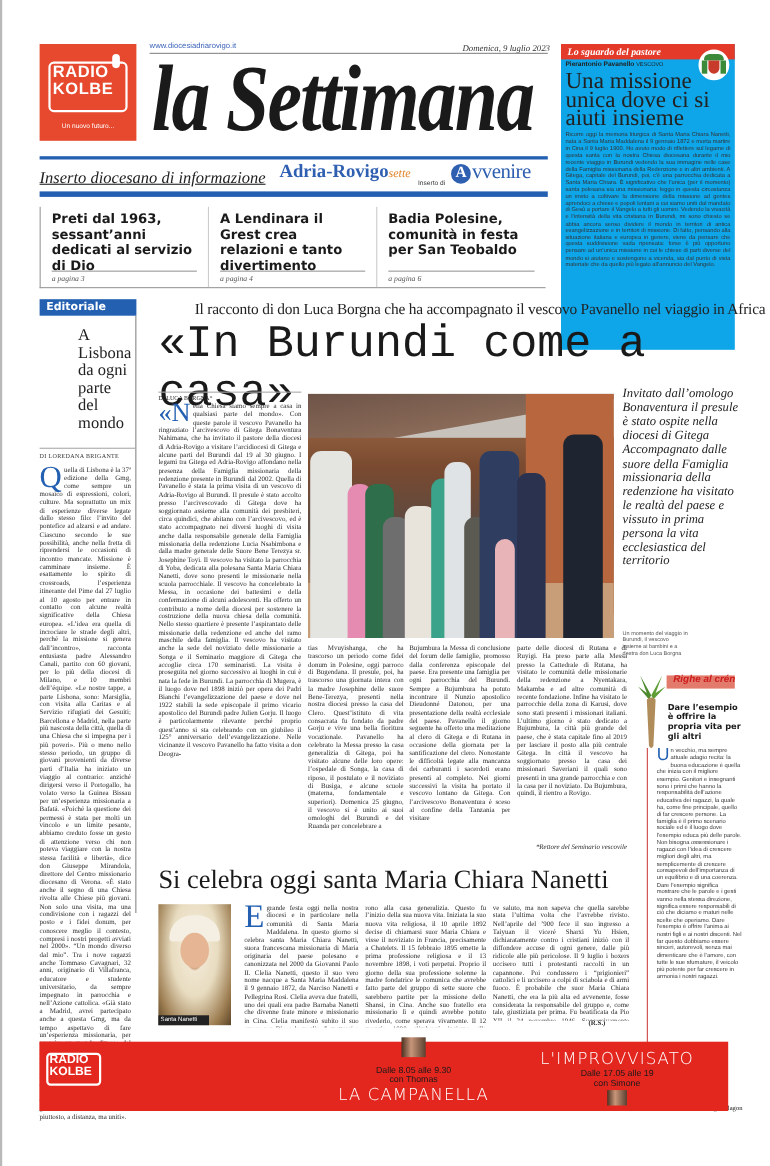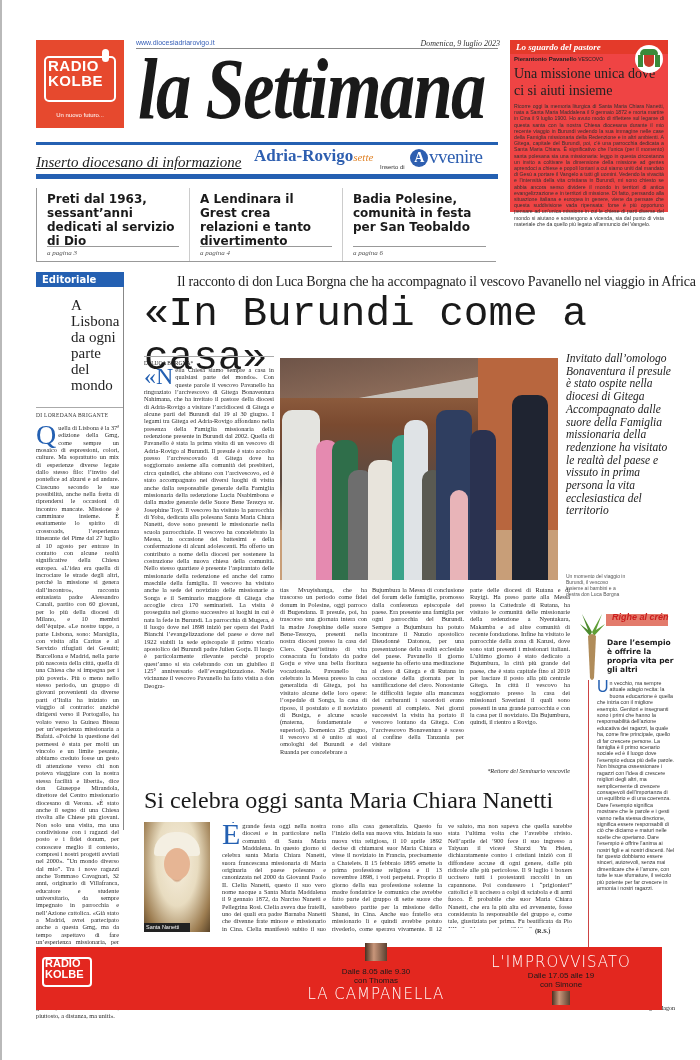--- a/index.html
+++ b/index.html
@@ -27,30 +27,30 @@
   .rule-blue-2 { position: absolute; left: 36px; top: 174px; width: 462px; height: 5px; background: #2460b2; }
 
   
   .teasers { position: absolute; left: 36px; top: 188px; width: 460px; height: 74px; border-left: 1px solid #999; border-bottom: 1px solid #999; display: flex; }
   .teaser { width: 153px; padding: 4px 10px 0 10px; border-right: 1px solid #ccc; position: relative; }
   .teaser:last-child { border-right: none; }
   .teaser-title { font-family: "DejaVu Sans", sans-serif; font-weight: bold; font-size: 12px; line-height: 14px; color: #1a1a1a; }
   .teaser-page { position: absolute; left: 10px; right: 10px; bottom: 4px; font-style: italic; font-size: 7px; color: #555; border-top: 1px solid #999; padding-top: 2px; }
 
   
-  .pastor { position: absolute; left: 510px; top: 40px; width: 158px; height: 172px; background: #ef4444; }
+  .pastor { position: absolute; left: 510px; top: 40px; width: 158px; height: 278px; background: #0ea5e9; }
   .pastor-head { background: #e43a2a; color: #fff; font-style: italic; font-size: 9px; font-weight: bold; padding: 2px 6px; height: 14px; }
   .pastor-crest { position: absolute; right: 5px; top: 5px; width: 28px; height: 28px; border-radius: 50%; background: #fff; }
   .pastor-crest .hat { position: absolute; left: 5px; top: 4px; width: 18px; height: 6px; background: #3a8a3a; border-radius: 9px 9px 2px 2px; }
   .pastor-crest .shield { position: absolute; left: 9px; top: 10px; width: 10px; height: 12px; background: #c83a2a; border-radius: 0 0 5px 5px; }
   .pastor-crest .tass-l { position: absolute; left: 3px; top: 10px; width: 5px; height: 12px; background: #3a8a3a; }
   .pastor-crest .tass-r { position: absolute; right: 3px; top: 10px; width: 5px; height: 12px; background: #3a8a3a; }
   .pastor-author { font-family: "Liberation Sans", sans-serif; font-size: 6px; font-weight: bold; padding: 2px 4px; color: #222; }
   .pastor-author span { font-weight: normal; font-size: 5px; text-transform: uppercase; }
-  .pastor-title { font-size: 14px; line-height: 17px; padding: 1px 4px 4px 4px; color: #222; }
+  .pastor-title { font-size: 21px; line-height: 17px; padding: 1px 4px 4px 4px; color: #222; }
   .pastor-body { font-family: "Liberation Sans", sans-serif; font-size: 5.2px; line-height: 6.2px; padding: 0 4px; text-align: justify; color: #333; }
 
   
   .edit-tag { position: absolute; left: 36px; top: 272px; width: 88px; height: 15px; background: #2460b2; color: #fff; font-family: "DejaVu Sans", sans-serif; font-weight: bold; font-size: 10px; padding-left: 6px; line-height: 15px; }
   .edit-col { position: absolute; left: 36px; top: 287px; width: 88px; height: 543px; border-right: 1px solid #888; }
   .edit-title { font-size: 15px; line-height: 16px; padding: 10px 0 0 0; color: #222; margin-left: 35px; }
   .byline { font-size: 5.5px; text-transform: uppercase; letter-spacing: 0.3px; border-top: 1px solid #aaa; margin-top: 14px; padding-top: 4px; color: #333; }
   .body-text { font-size: 6.3px; line-height: 7.35px; text-align: justify; color: #2a2a2a; margin-top: 6px; }
   .dropcap { float: left; font-size: 28px; line-height: 22px; color: #2460b2; margin-right: 2px; }
 

